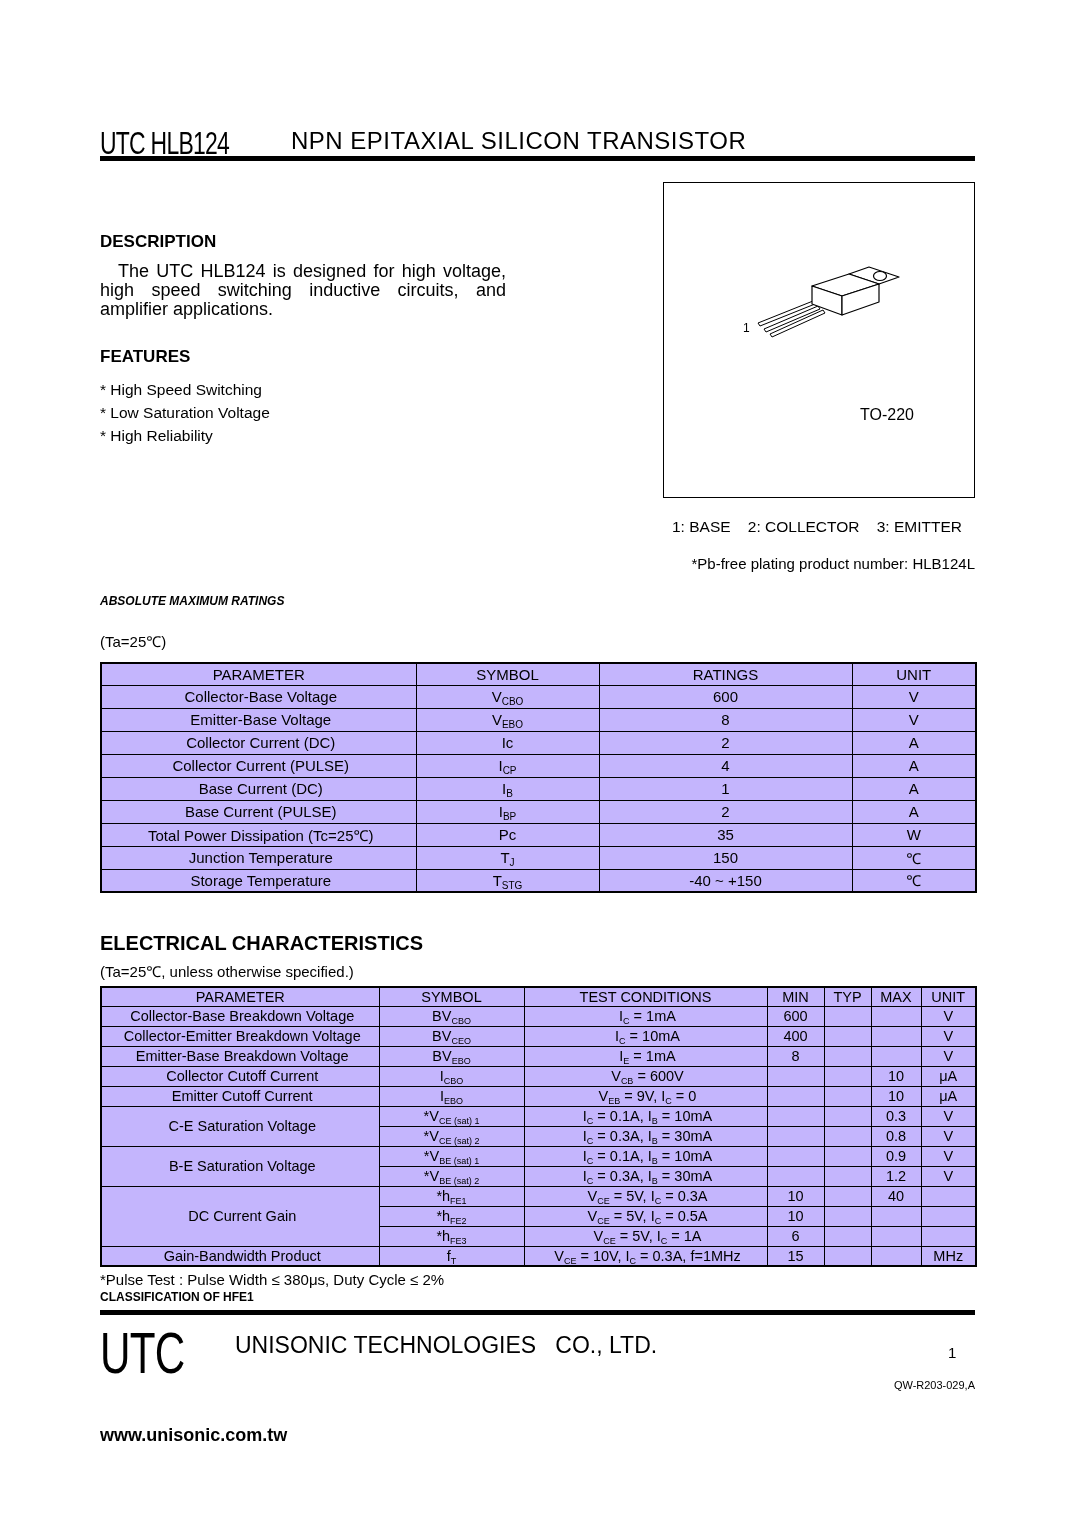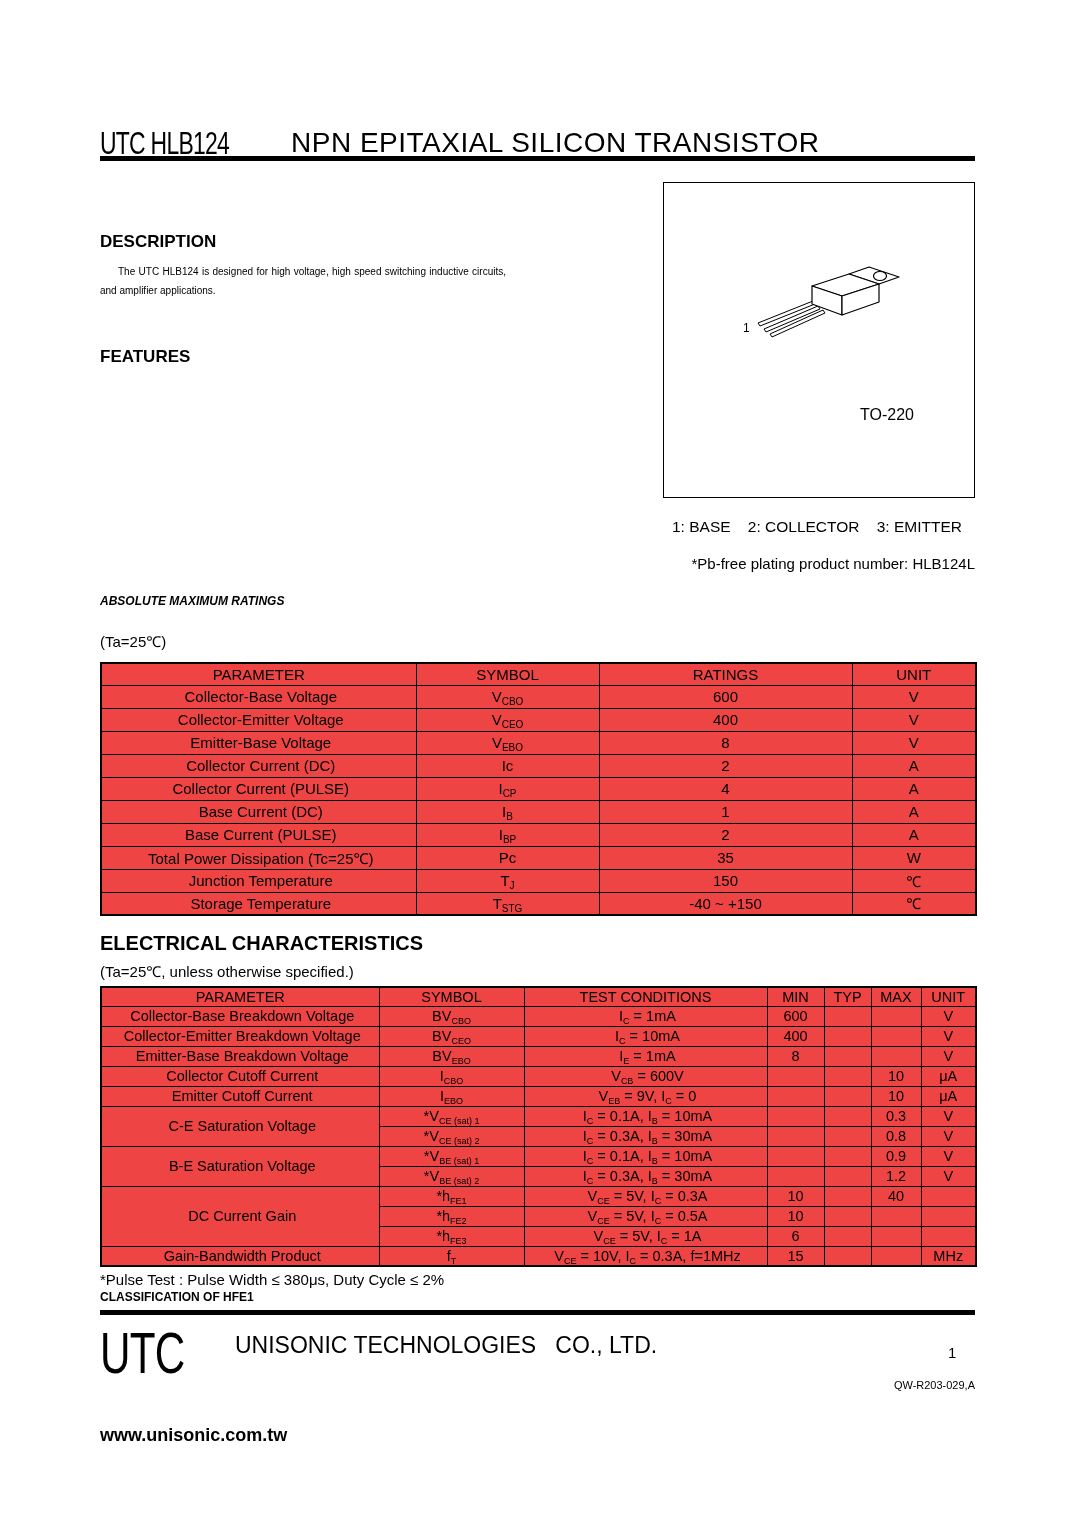--- a/index.html
+++ b/index.html
@@ -7,49 +7,49 @@
   .page {
     position:relative; width:1075px; height:1521px; margin:0 auto;
     background:#ffffff; color:#000;
     font-family:"Liberation Sans", sans-serif; overflow:hidden;
   }
   .abs { position:absolute; }
 
   
   .part-number { left:100px; top:126px; font-size:31px; letter-spacing:-1px;
     display:inline-block; transform:scaleX(0.74); transform-origin:0 50%; white-space:pre; }
-  .doc-title { left:291px; top:127px; font-size:28px; letter-spacing:0.5px;text-align:right; }
+  .doc-title { left:291px; top:127px; font-size:24px; letter-spacing:0.5px;text-align:right; }
   .rule-top { left:100px; top:156px; width:875px; height:5px; background:#000; }
   .subtitle { left:100px; top:181px; font-size:21px; }
 
   
   .h-bold { font-weight:bold; font-size:17px; }
   .desc-head { left:100px; top:232px; }
-  .desc-body { left:100px; top:262px; width:406px; font-size:10px; line-height:19px;
+  .desc-body { left:100px; top:262px; width:406px; font-size:18px; line-height:19px;
     text-align:justify; text-indent:18px; }
   .feat-head { left:100px; top:347px; }
   .feat-list { left:100px; top:378px; font-size:15.5px; line-height:23px; list-style:none; }
 
   
   .pkg-box { left:663px; top:182px; width:312px; height:316px; border:1.5px solid #000; }
   .pkg-label { left:860px; top:406px; font-size:16px; }
   .pkg-svg { left:663px; top:182px; }
   .pin-note { left:672px; top:518px; width:300px; font-size:15.5px; white-space:pre; }
   .pbfree-note { left:663px; top:555px; width:312px; font-size:15px; text-align:right; }
 
   
   .amr-head { left:100px; top:594px; font-size:12px; font-weight:bold;font-style:italic; }
   .amr-cond { left:100px; top:631px; font-size:15px; }
   .ec-head  { left:100px; top:932px; font-size:20px; font-weight:bold; }
   .ec-cond  { left:100px; top:961px; font-size:15px; }
   .note-pulse { left:100px; top:1271px; font-size:15px; }
   .note-class { left:100px; top:1290px; font-size:12px; font-weight:bold; }
 
   
-  table { border-collapse:collapse; table-layout:fixed; background:#ef4444; }
+  table { border-collapse:collapse; table-layout:fixed; background:#c4b5fd; }
   table, th, td { border:1px solid #000; }
   table { border-width:2px; }
   th { font-weight:normal; text-align:center; }
   td { text-align:center; }
   td.l { text-align:center; padding-left:4px; }
   sub { font-size:10px; vertical-align:-3px; line-height:0; }
 
   .amr-table { left:100px; top:662px; width:875px; font-size:15px; }
   .amr-table th { height:22px; font-size:15px; }
   .amr-table td { height:23px; }
@@ -74,20 +74,25 @@
 <div class="page">
 
   <div class="abs part-number">UTC HLB124</div>
   <div class="abs doc-title">NPN EPITAXIAL SILICON TRANSISTOR</div>
   <div class="abs rule-top"></div>
 
   <div class="abs h-bold desc-head">DESCRIPTION</div>
   <p class="abs desc-body">The UTC HLB124 is designed for high voltage, high speed switching inductive circuits, and amplifier applications.</p>
 
   <div class="abs h-bold feat-head">FEATURES</div>
+  <ul class="abs feat-list">
+    <li>* High Speed Switching</li>
+    <li>* Low Saturation Voltage</li>
+    <li>* High Reliability</li>
+  </ul>
 
   <div class="abs pkg-box"></div>
   <svg class="abs pkg-svg" width="312" height="316" viewBox="0 0 312 316">
     <g fill="#ffffff" stroke="#000000" stroke-width="1.2" stroke-linejoin="round">
 
       <g stroke-width="1">
         <polygon points="150,119 95,141 97,144 152,122"></polygon>
         <polygon points="155,124 101,147 103,150 157,127"></polygon>
         <polygon points="160,128 107,152 109,155 162,131"></polygon>
       </g>
@@ -122,26 +127,20 @@
           <th>SYMBOL</th>
           <th>RATINGS</th>
           <th>UNIT</th>
         </tr>
       </thead>
       <tbody>
         <tr>
           <td class="l">Collector-Base Voltage</td>
           <td>V<sub>CBO</sub></td>
           <td>600</td>
-          <td>V</td>
-        </tr>
-        <tr>
-          <td class="l">Collector-Emitter Voltage</td>
-          <td>V<sub>CEO</sub></td>
-          <td>400</td>
           <td>V</td>
         </tr>
         <tr>
           <td class="l">Emitter-Base Voltage</td>
           <td>V<sub>EBO</sub></td>
           <td>8</td>
           <td>V</td>
         </tr>
         <tr>
           <td class="l">Collector Current (DC)</td>

